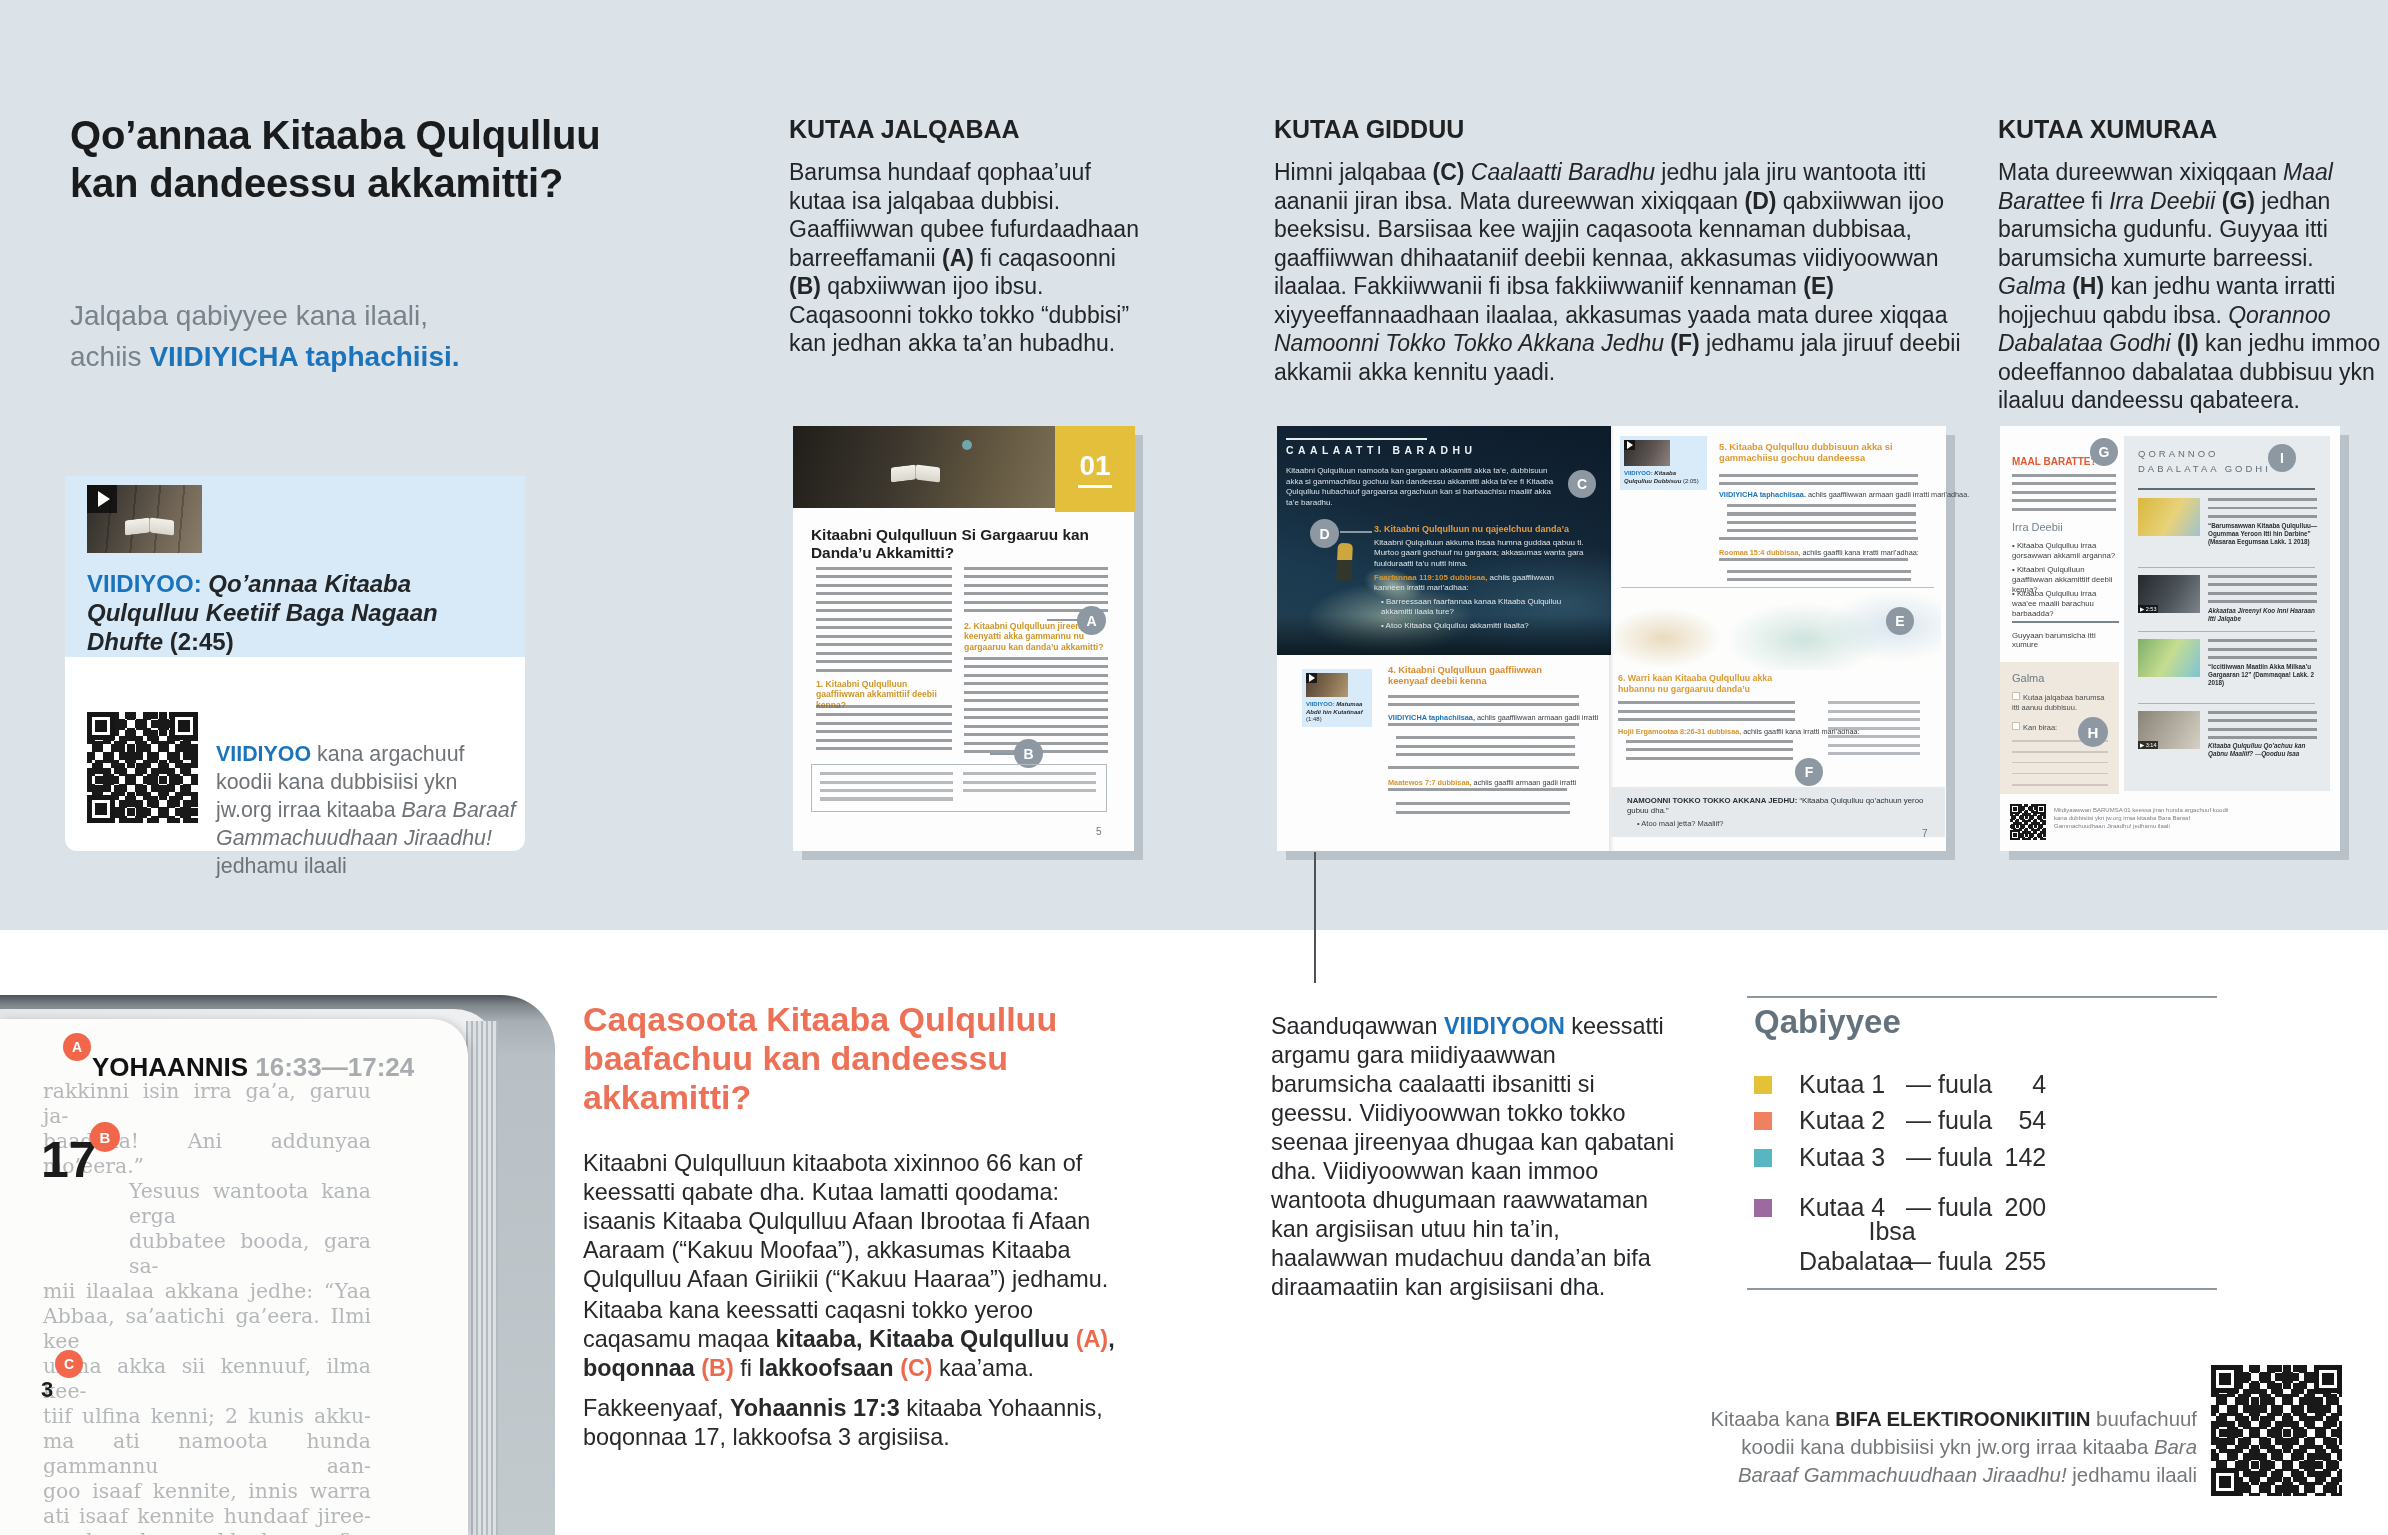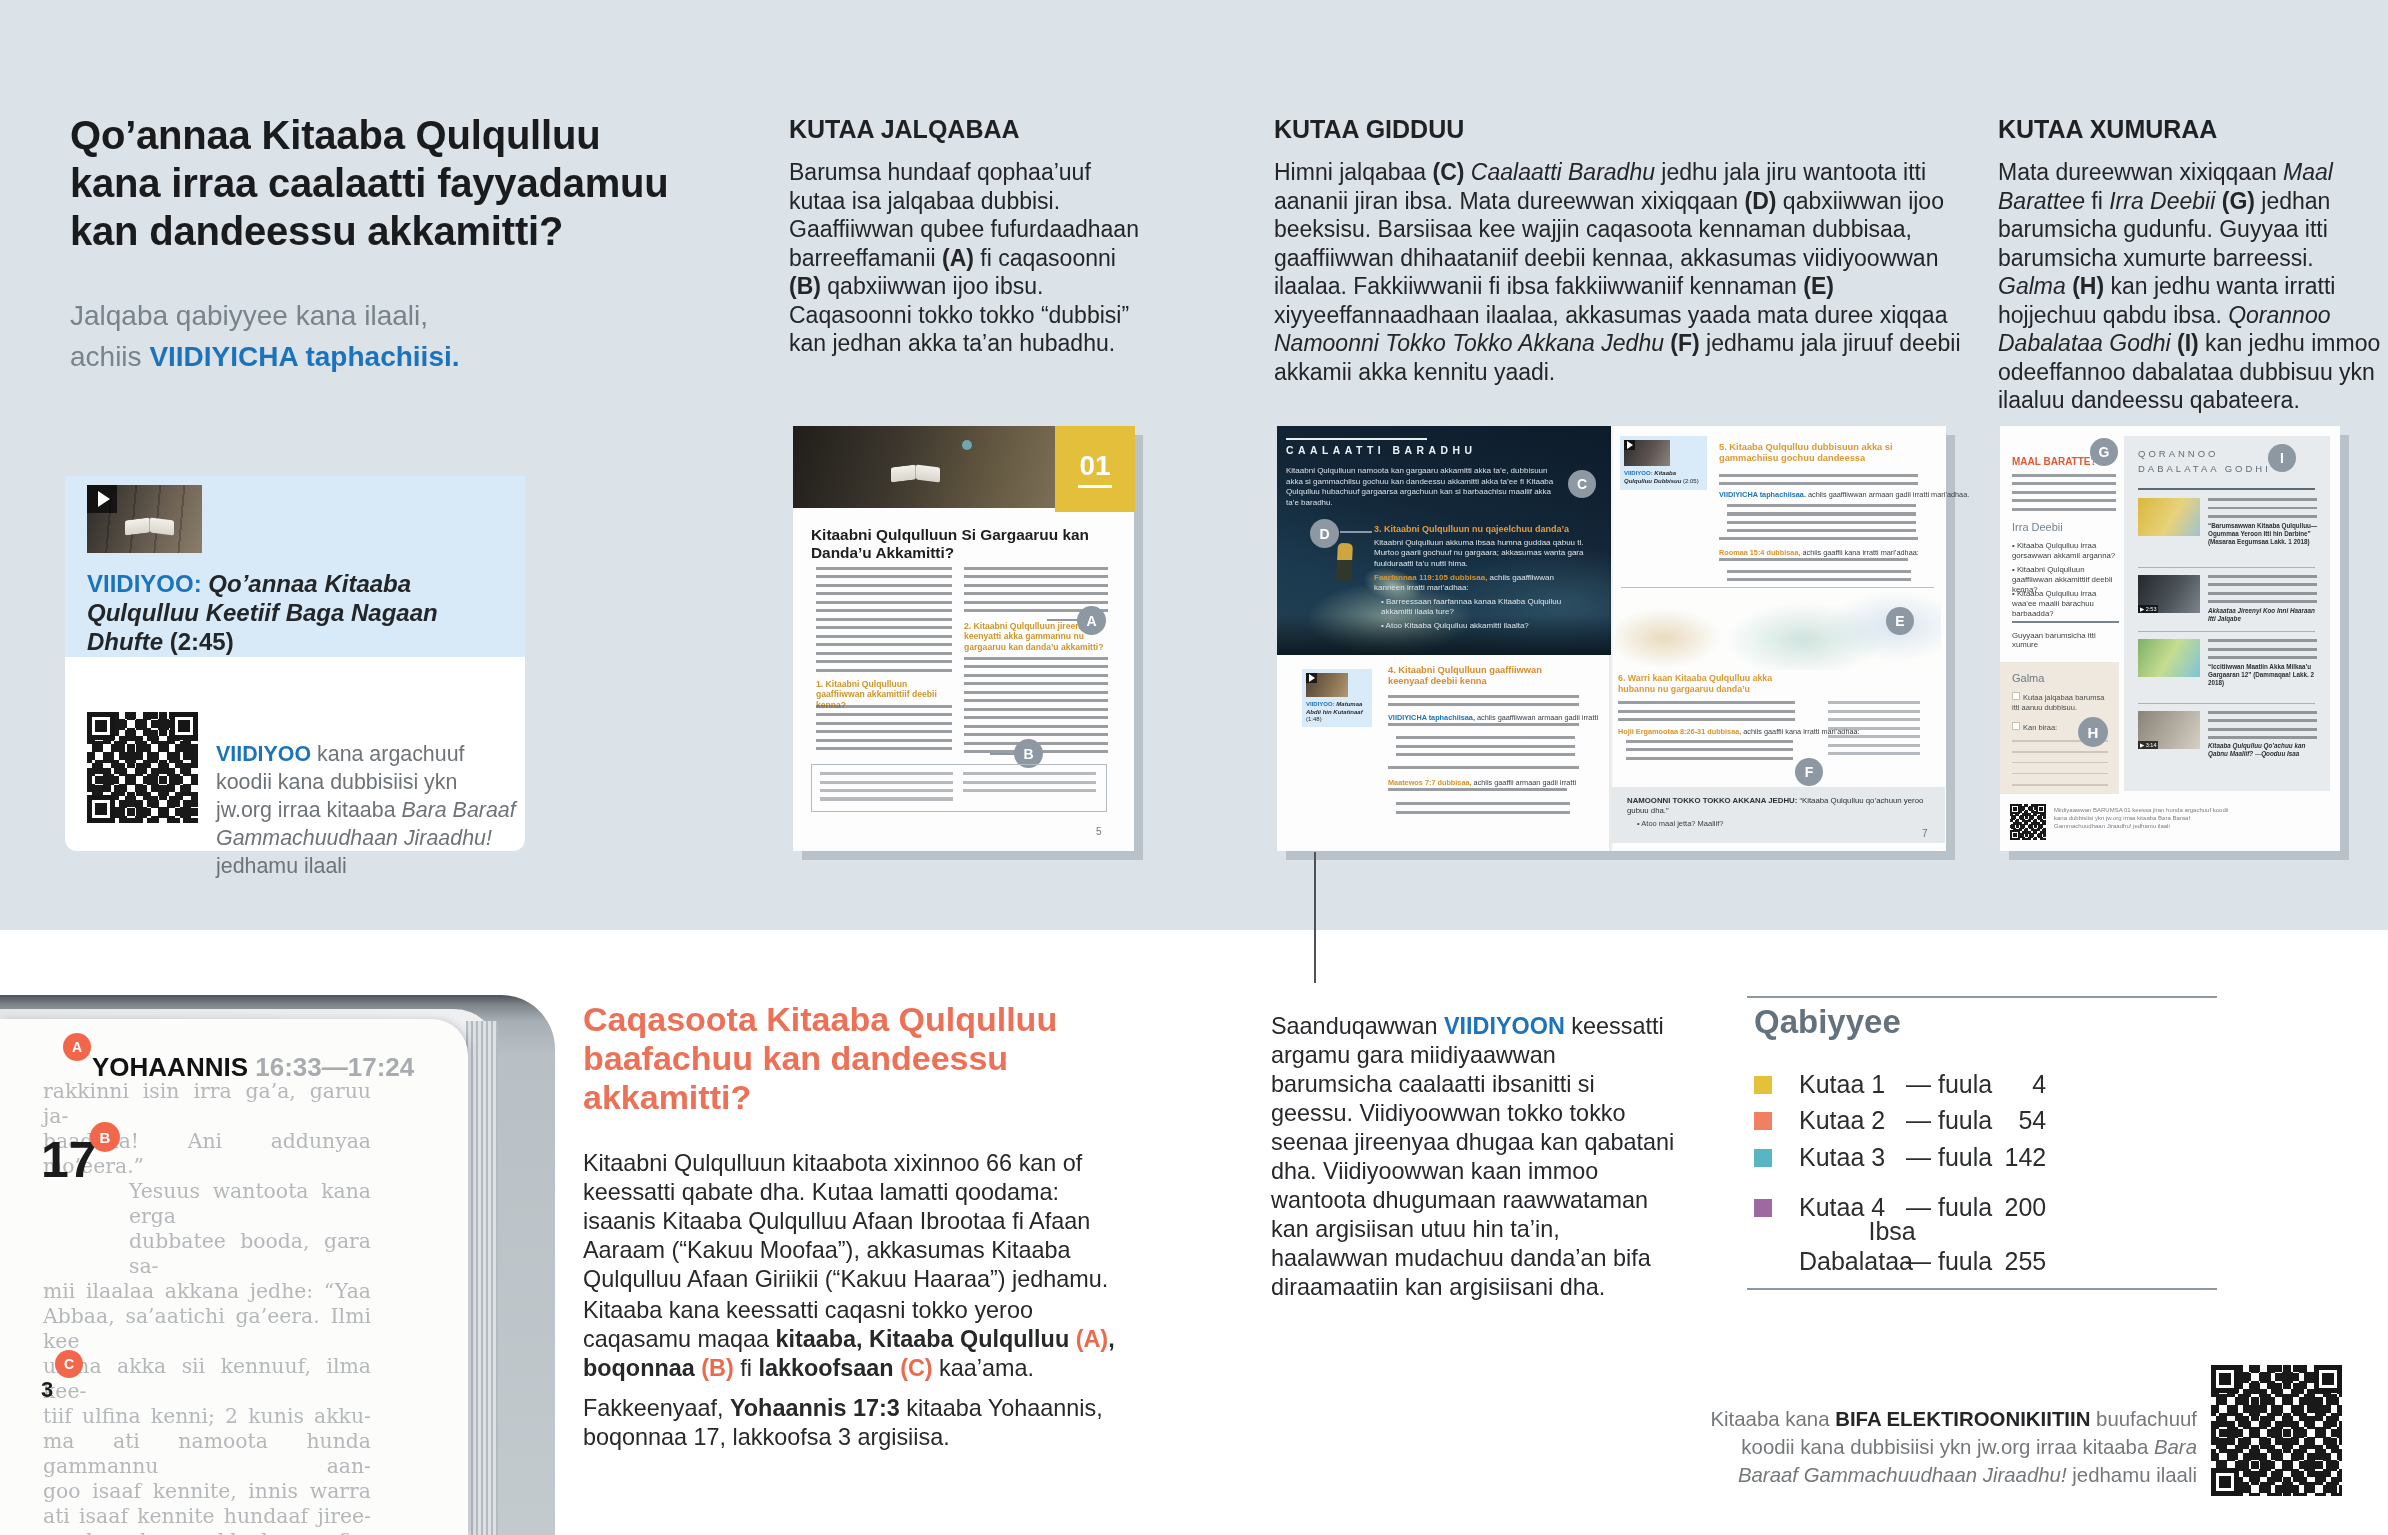--- a/index.html
+++ b/index.html
@@ -127,21 +127,20 @@
 </style>
 </head>
 <body>
 
 <div id="page">
 
   <div class="abs top-bg"></div>
 
   <div class="abs hero-title">
       <div>Qo’annaa Kitaaba Qulqulluu</div>
-      <div>kana irraa caalaatti fayyadamuu</div>
       <div>kan dandeessu akkamitti?</div>
     </div>
   <div class="abs hero-sub">
     <div>Jalqaba qabiyyee kana ilaali,</div>
     <div><span>achiis </span><span class="blue">VIIDIYICHA taphachiisi.</span></div>
   </div>
 
   <div class="abs hvbox">
     <div class="abs hv-blue"></div>
     <div class="abs hv-thumb">
@@ -259,21 +258,21 @@
     <div class="abs fl" style="left:450px;top:144px;width:184px;height:16px;"></div>
     <div class="abs" style="left:344px;top:161px;width:313px;height:1px;background:#b9c1c7;"></div>
     <div class="abs ill-band" style="left:338px;top:164px;width:326px;height:80px;"></div>
     <div class="co" style="left:609px;top:181px;width:28px;height:28px;font-size:14px;">E</div>
     <div class="abs tinyh" style="left:341px;top:247px;width:159px;font-size:8.8px;line-height:10.7px;color:#dd9931;">6. Warri kaan Kitaaba Qulqulluu akka hubannu nu gargaaruu danda’u</div>
     <div class="abs fl" style="left:341px;top:275px;width:177px;height:24px;"></div>
     <div class="abs nw" style="left:341px;top:301px;font-size:7.3px;"><span class="gold b">Hojii Ergamootaa 8:26-31 dubbisaa,</span><span class="dk3"> achiis gaaffii kana irratti mari’adhaa:</span></div>
     <div class="abs fl" style="left:349px;top:314px;width:167px;height:24px;"></div>
     <div class="abs fl pale" style="left:551px;top:275px;width:92px;height:58px;"></div>
     <div class="co" style="left:518px;top:332px;width:28px;height:28px;font-size:14px;">F</div>
-    <div class="abs" style="left:334px;top:361px;width:334px;height:56px;background:#e6e9ec;">
+    <div class="abs" style="left:334px;top:361px;width:334px;height:50px;background:#e6e9ec;">
       <div class="abs" style="left:16px;top:9px;width:304px;font-size:7.8px;line-height:9.8px;"><span class="b dk2">NAMOONNI TOKKO TOKKO AKKANA JEDHU: </span><span class="dk2">“Kitaaba Qulqulluu qo’achuun yeroo gubuu dha.”</span></div>
       <div class="abs" style="left:26px;top:32px;font-size:7.5px;color:#3a3e41;">• <span>Atoo maal jetta? Maaliif?</span></div>
     </div>
     <div class="abs" style="left:645px;top:402px;font-size:10px;color:#6f757a;">7</div>
   </div>
 
   <div class="abs" style="left:1314px;top:852px;width:2px;height:131px;background:#4c5257;"></div>
 
   <div class="abs page-card" style="left:2000px;top:426px;width:340px;height:425px;">
     <div class="abs nw" style="left:12px;top:30px;font-size:10px;font-weight:700;color:#dd5a35;">MAAL BARATTE?</div>

